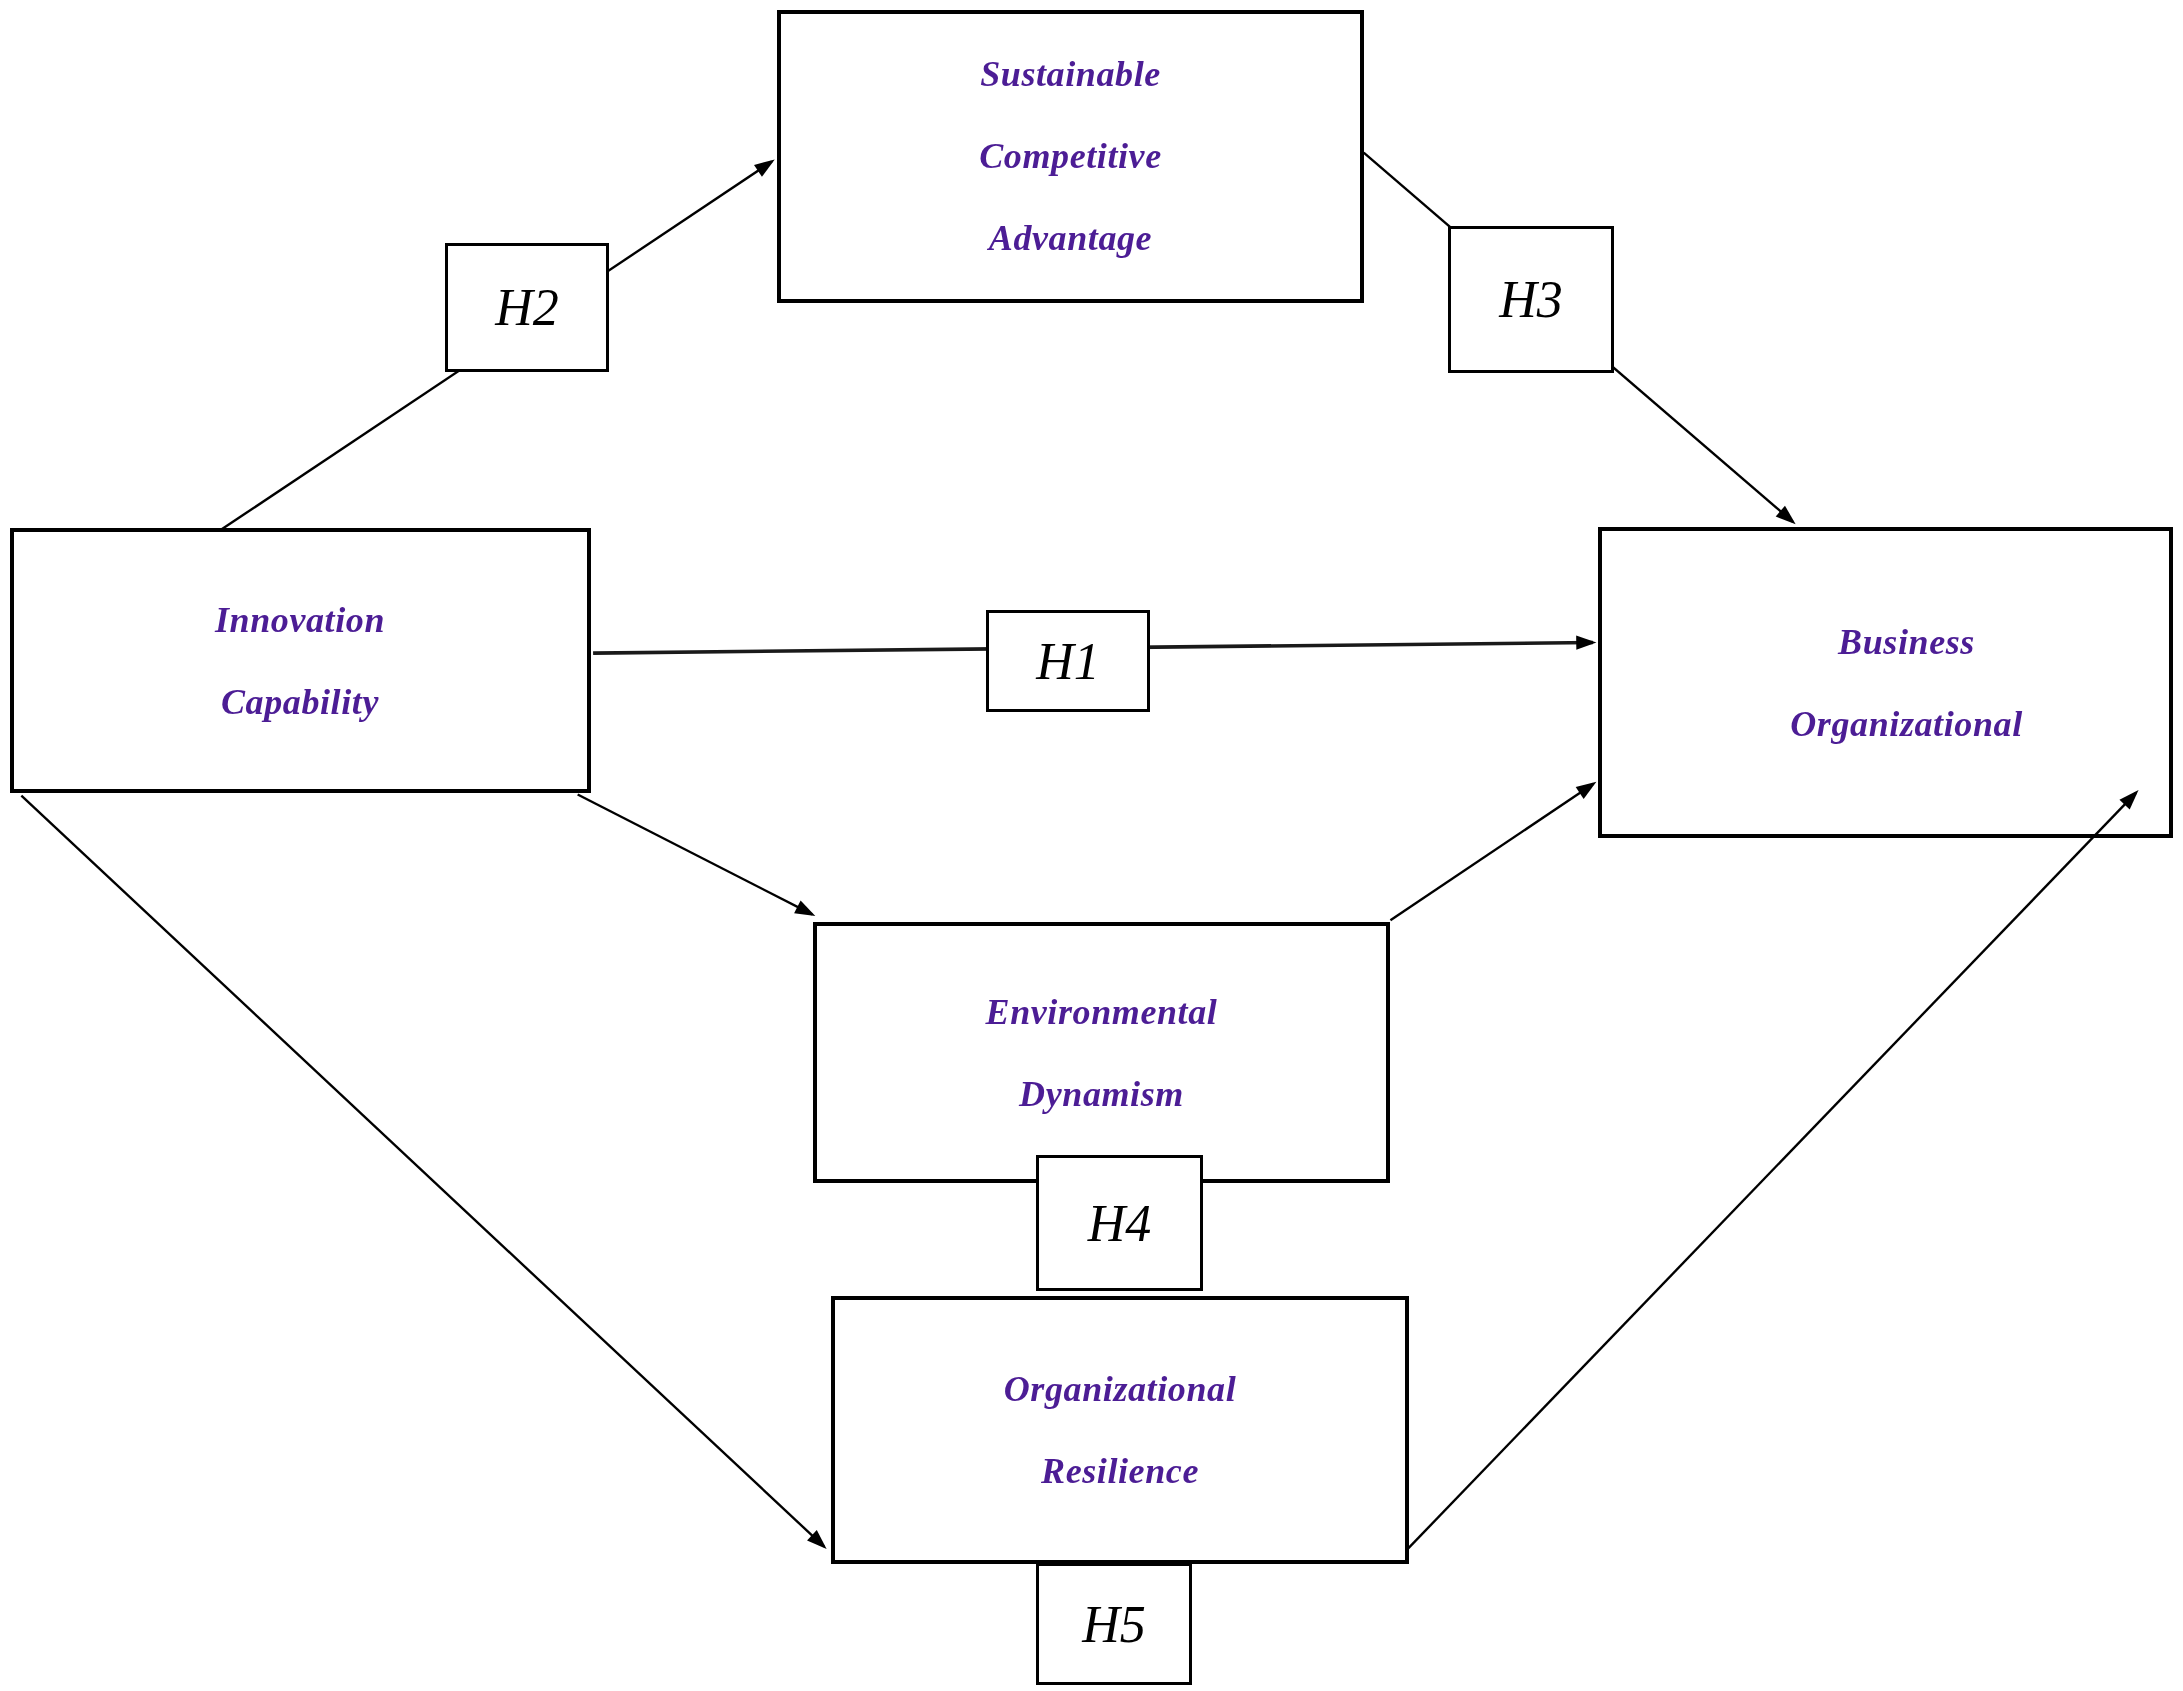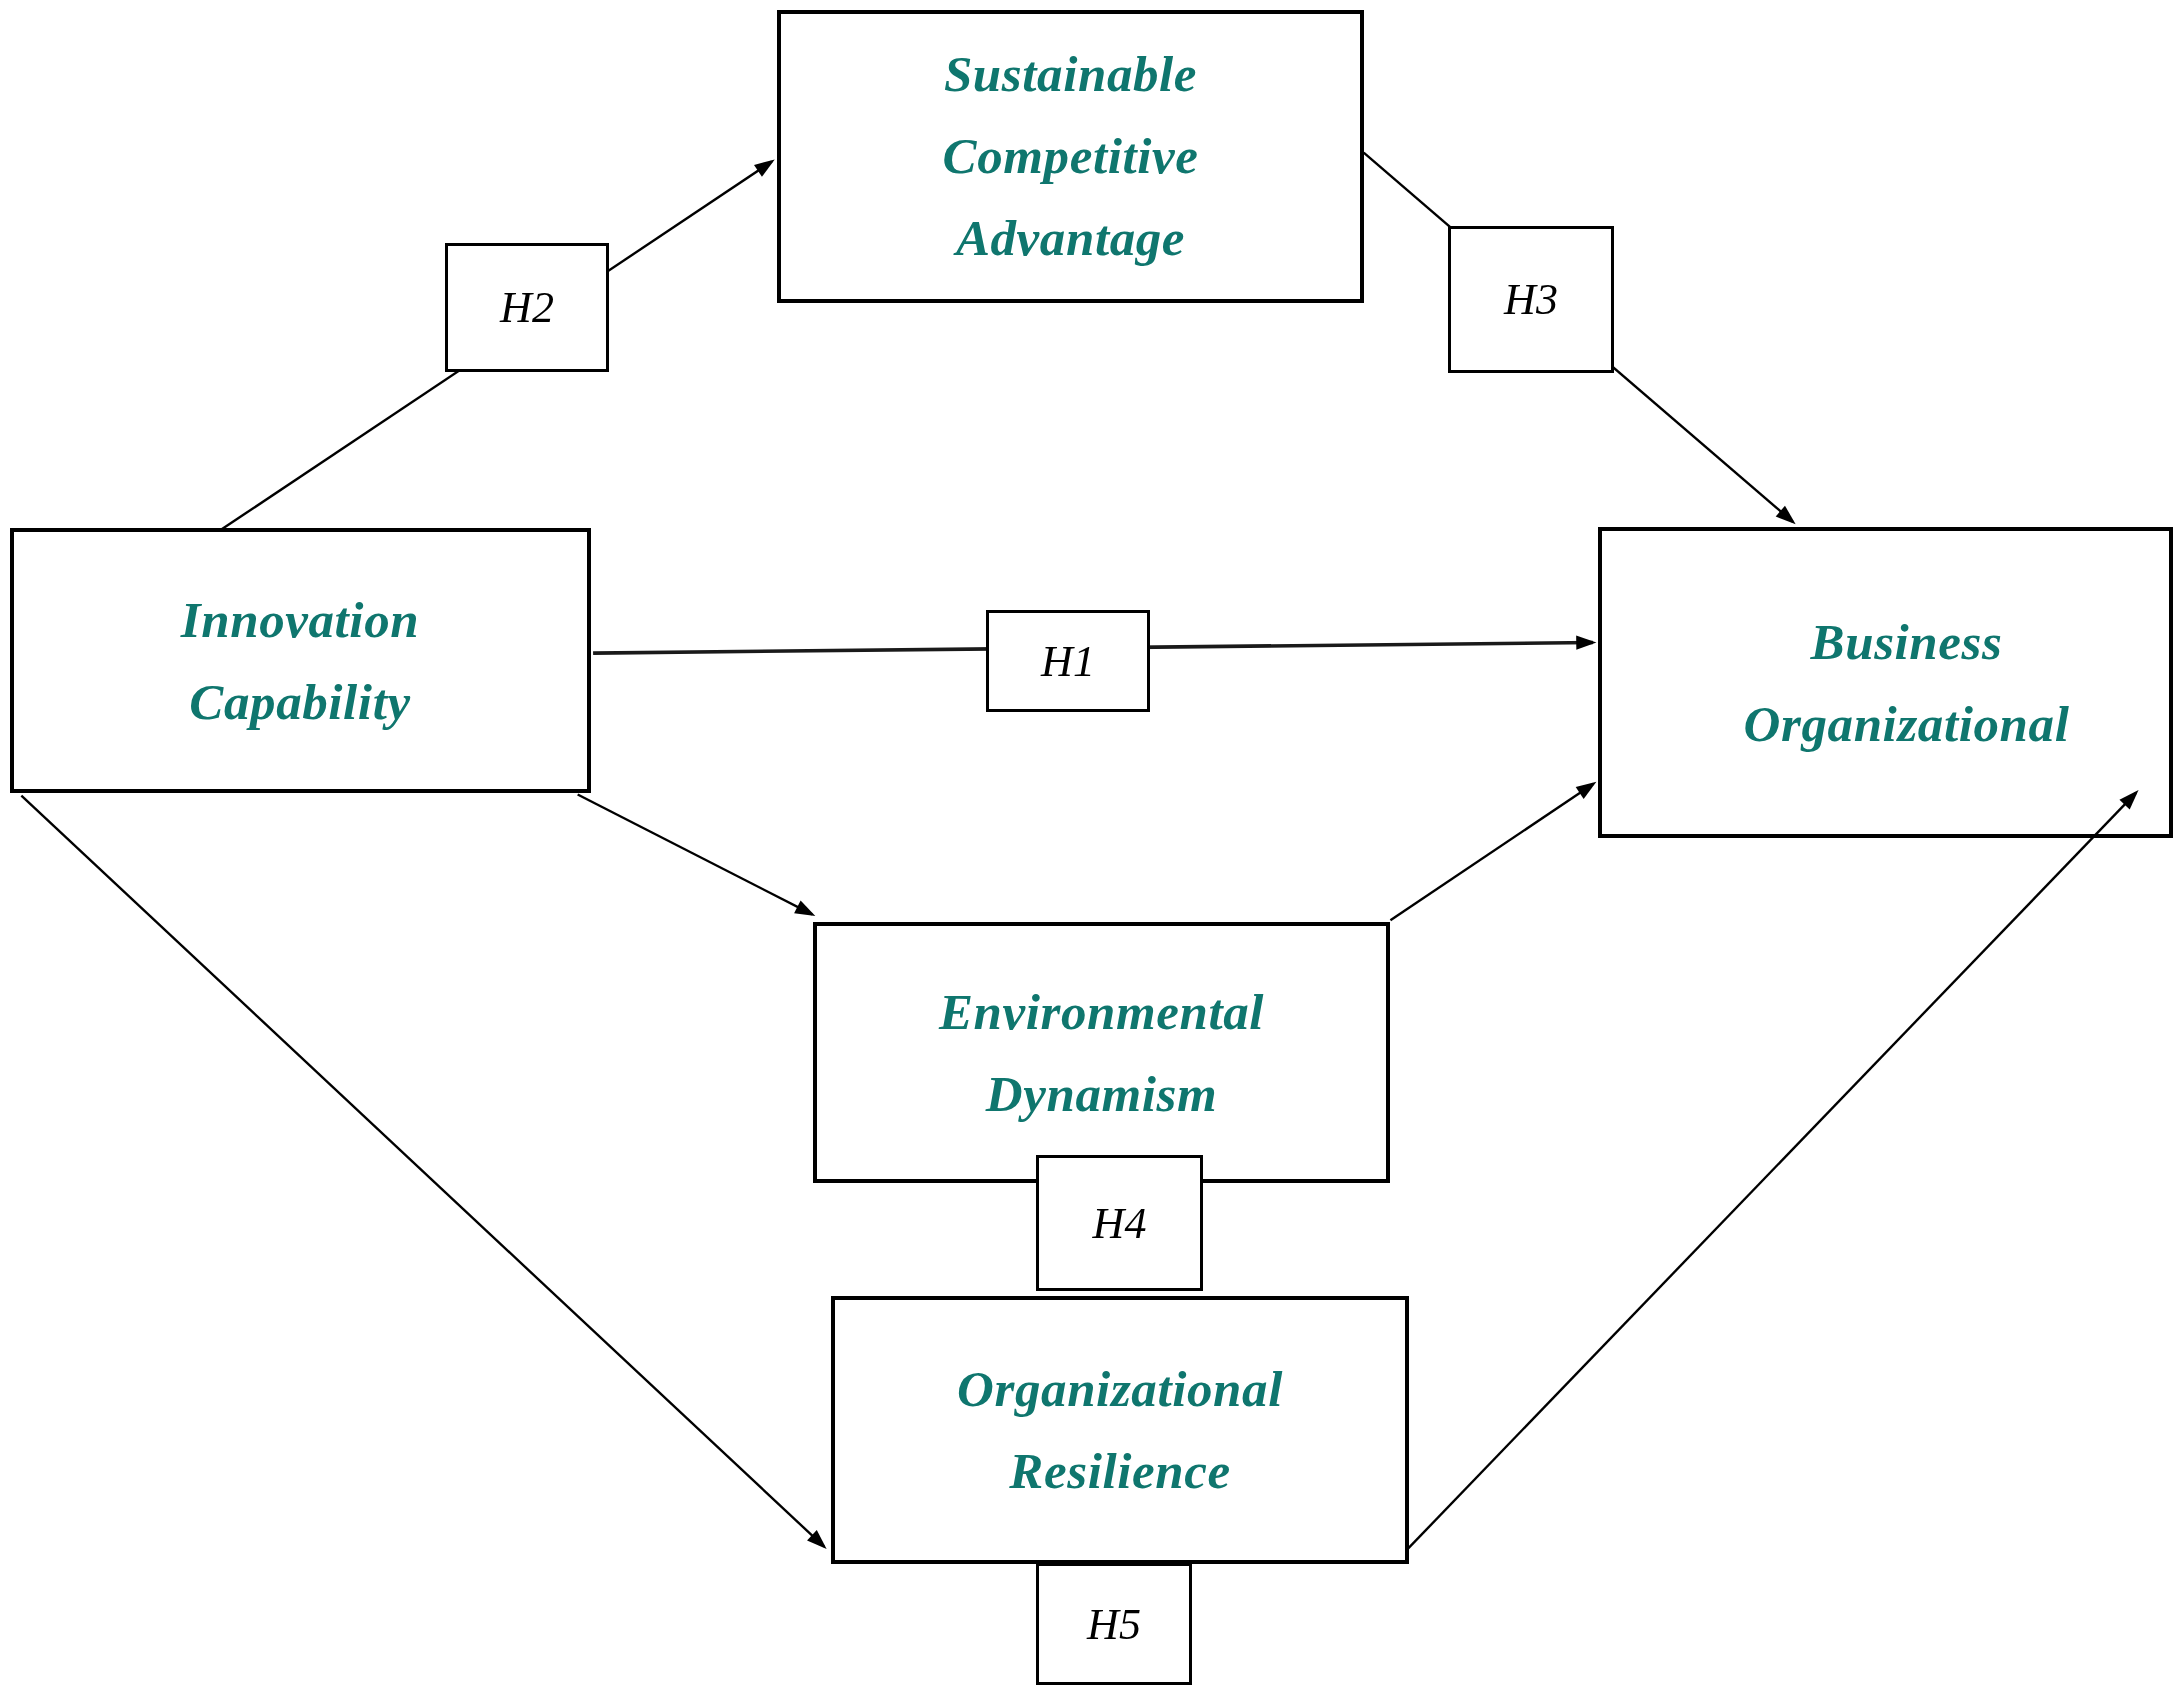--- a/index.html
+++ b/index.html
@@ -25,39 +25,39 @@
     border: 4.2px solid #000000;
     display: flex;
     align-items: center;
     justify-content: center;
     text-align: center;
     z-index: 2;
   }
   .node-label {
     font-style: italic;
     font-weight: bold;
-    font-size: 51px;
+    font-size: 36px;
     line-height: 82px;
-    color: #0f766e;
+    color: #4c1d95;
     letter-spacing: 0.6px;
   }
   .hbox {
     position: absolute;
     box-sizing: border-box;
     background: #ffffff;
     border: 3.6px solid #000000;
     display: flex;
     align-items: center;
     justify-content: center;
     z-index: 3;
   }
   .htext {
     font-style: italic;
     font-weight: normal;
-    font-size: 44px;
+    font-size: 52px;
     color: #000000;
   }
 </style>
 </head>
 <body>
 
 <div class="canvas">
 
   <svg class="layer under" viewBox="0 0 3677 2848">
     <defs>

